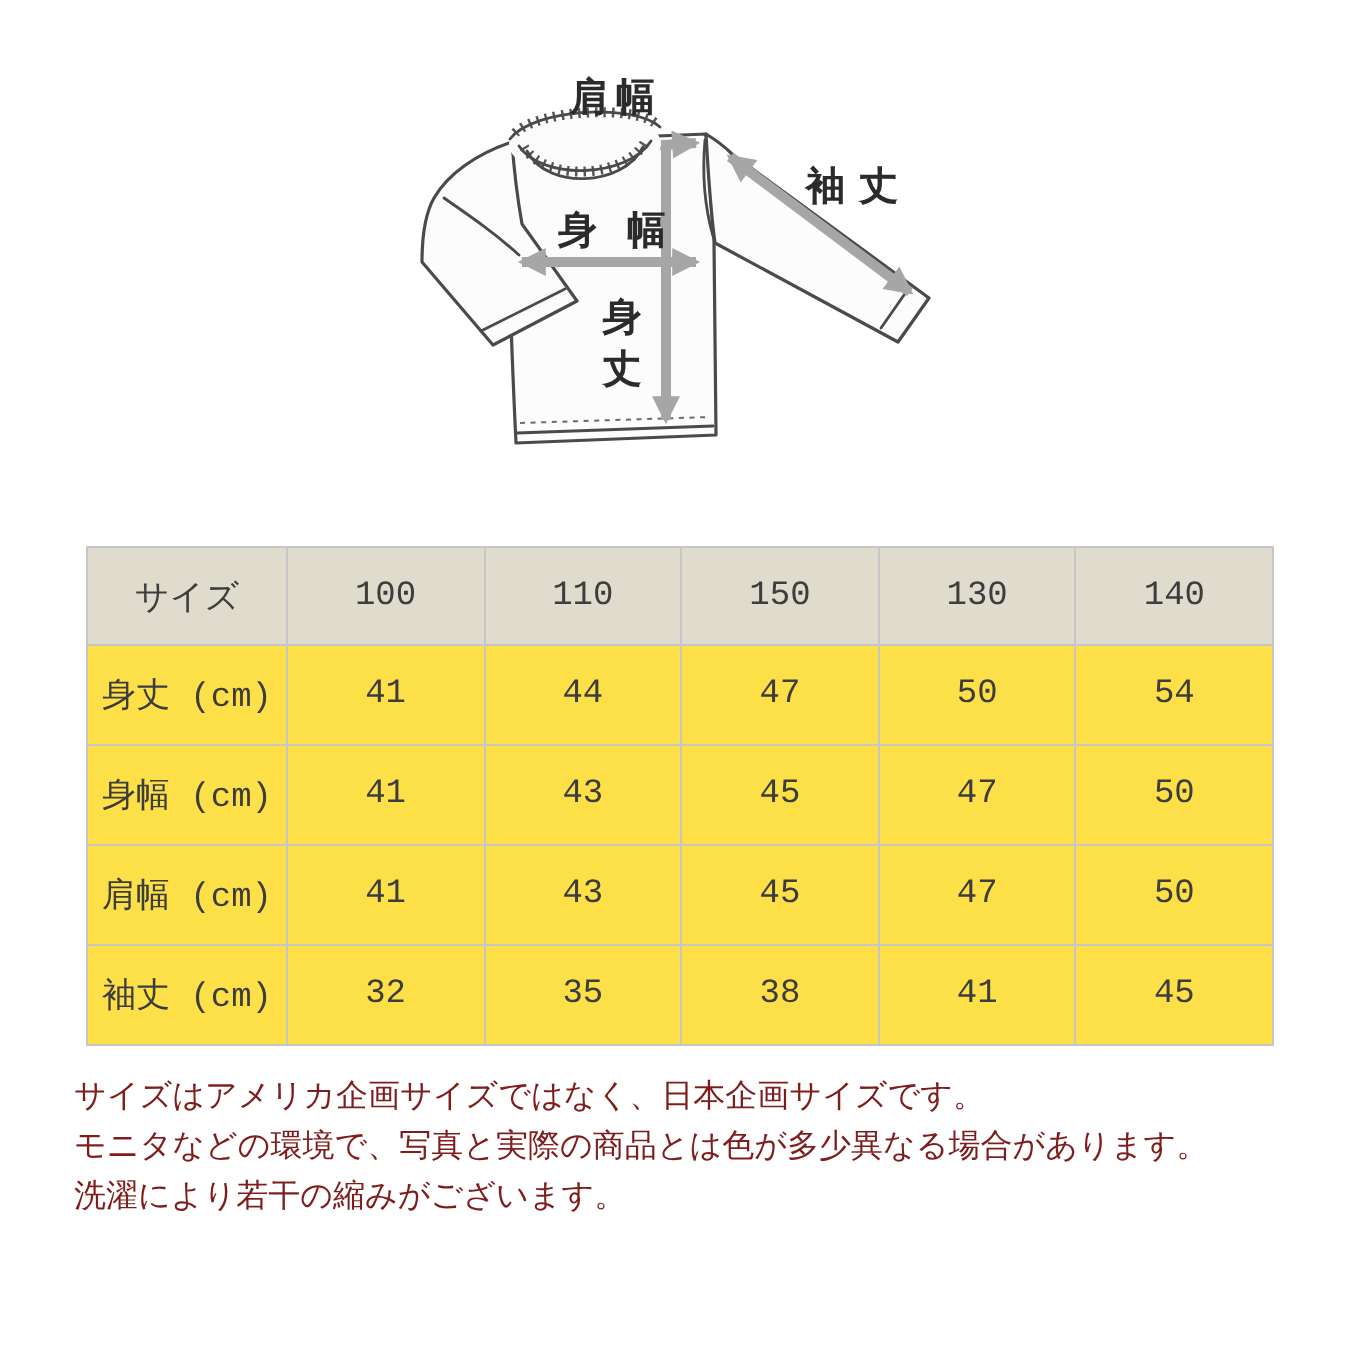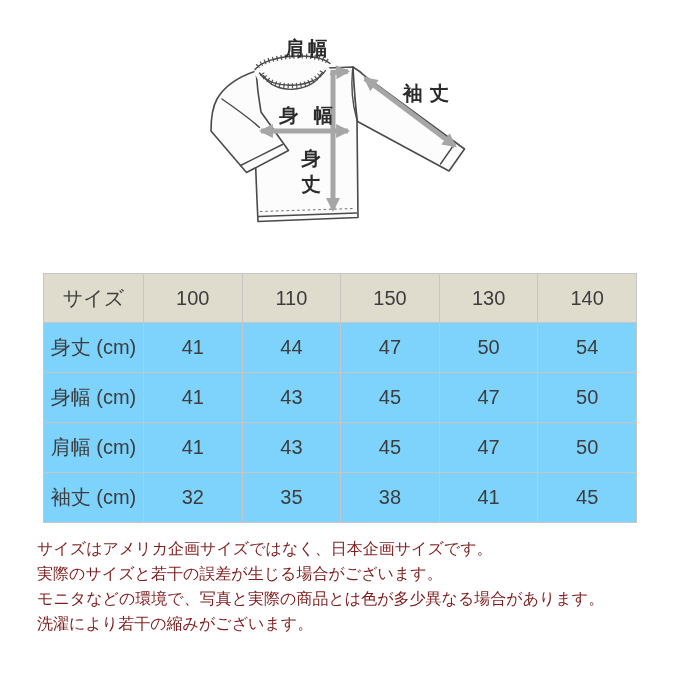--- a/index.html
+++ b/index.html
@@ -15,28 +15,28 @@
   .stitch{fill:none;stroke:#6b6b6b;stroke-width:1;stroke-dasharray:2.5 2.8;}
   .collar-fill{fill:#fcfcfc;stroke:none;}
   .rib{fill:none;stroke:#555555;stroke-width:5;stroke-dasharray:1.2 3;}
   .arrow{stroke:var(--arrow_gray,#a6a6a6);stroke-width:5;fill:none;}
   .ah-fill{fill:var(--arrow_gray,#a6a6a6);}
   .dlabel{font-weight:bold;font-size:19.5px;fill:#2b2b2b;}
   
   .size-table{
     position:absolute;left:43px;top:273px;width:594px;
     border-collapse:collapse;table-layout:fixed;
-    color:var(--text_dark,#3d3d3d);font-size:20px;
+    color:var(--text_dark,#3d3d3d);font-size:17px;font-family:Liberation Mono, monospace;
   }
   .size-table th,.size-table td{
     border:1px solid var(--table_border,#c6c6c6);
     text-align:center;vertical-align:middle;font-weight:normal;padding:0;
   }
   .size-table th{background:var(--table_header_bg,#dfdcce);height:48px;}
-  .size-table td{height:49px;background:#7dd3fc;}
+  .size-table td{height:49px;background:#fde047;}
   col.c0{width:100px;}
   
   .notes{position:absolute;left:37px;top:536px;font-size:16px;color:#7f1d1d;}
   .notes p{margin:0;line-height:25px;white-space:nowrap;}
 </style>
 </head>
 <body>
 
 <div class="page">
 
@@ -134,18 +134,17 @@
         <td>35</td>
         <td>38</td>
         <td>41</td>
         <td>45</td>
       </tr>
     </tbody>
   </table>
 
   <div class="notes">
     <p>サイズはアメリカ企画サイズではなく、日本企画サイズです。</p>
-    <p>実際のサイズと若干の誤差が生じる場合がございます。</p>
     <p>モニタなどの環境で、写真と実際の商品とは色が多少異なる場合があります。</p>
     <p>洗濯により若干の縮みがございます。</p>
   </div>
 
 </div>
 
 </body></html>

